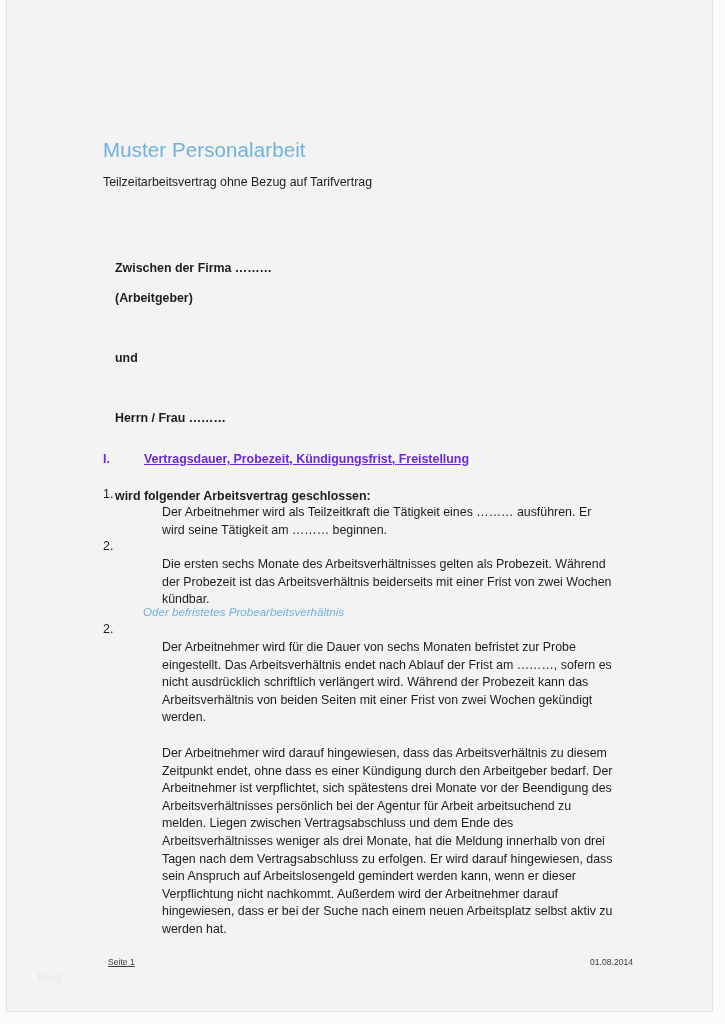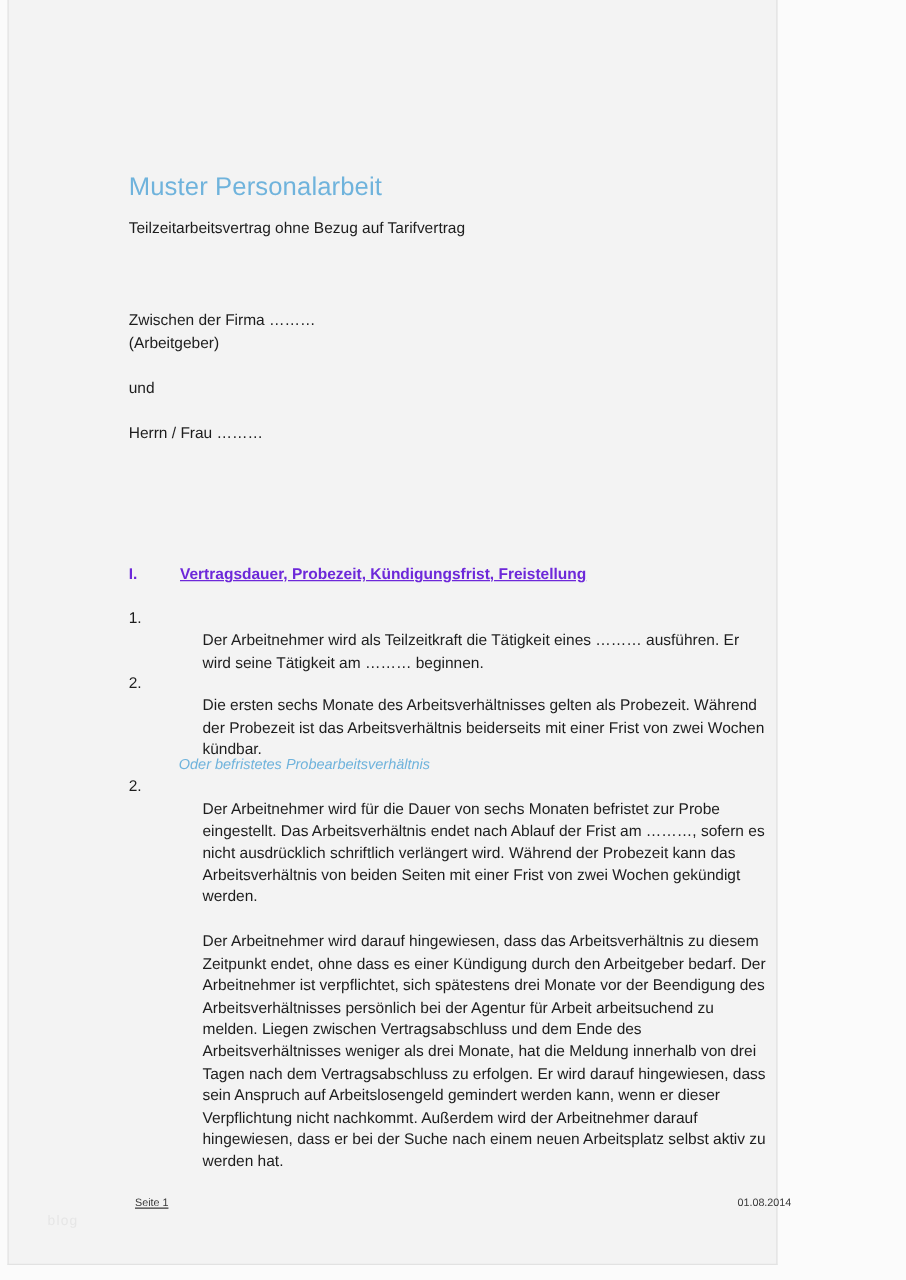--- a/index.html
+++ b/index.html
@@ -13,21 +13,21 @@
     height: 1024px;
     overflow: hidden;
     font-family: "Liberation Sans", sans-serif;
     -webkit-font-smoothing: antialiased;
   }
 
   #page-sheet {
     position: absolute;
     left: 6px;
     top: 0px;
-    width: 616px;
+    width: 707px;
     height: 1012px;
     background: #f3f3f3;
     border-right: 1px solid #e2e2e2;
     border-bottom: 1px solid #e2e2e2;
     border-left: 1px solid #e3e3e3;
     box-sizing: border-box;
   }
 
   .doc-body {
     position: absolute;
@@ -58,21 +58,21 @@
   
   .intro {
     position: absolute;
     left: 0;
     top: 247px;
     width: 520px;
     font-size: 12.4px;
     color: #1d1d1d;
     line-height: 18px;
   }
-  .intro p { margin: 0; }
+  .intro p { margin: 12px; font-weight: bold; }
   .intro .gap { height: 18px; }
 
   
   .section-head {
     position: absolute;
     left: 0;
     top: 452px;
     width: 530px;
     font-size: 12.4px;
     font-weight: bold;
@@ -163,20 +163,21 @@
 
     <div class="intro">
       <p>Zwischen der Firma ………</p>
       <p>(Arbeitgeber)</p>
       <div class="gap"></div>
       <p>und</p>
       <div class="gap"></div>
       <p>Herrn / Frau ………</p>
       <div class="gap"></div>
       <div class="gap"></div>
+      <p>wird folgender Arbeitsvertrag geschlossen:</p>
     </div>
 
     <div class="section-head">
       <span class="num">I.</span><span>Vertragsdauer, Probezeit, Kündigungsfrist, Freistellung</span>
     </div>
 
     <div class="clause" id="clause-1">
       <span class="marker">1.</span>
       <div class="body">
         <p>Der Arbeitnehmer wird als Teilzeitkraft die Tätigkeit eines ……… ausführen. Er wird seine Tätigkeit am ……… beginnen.</p>

